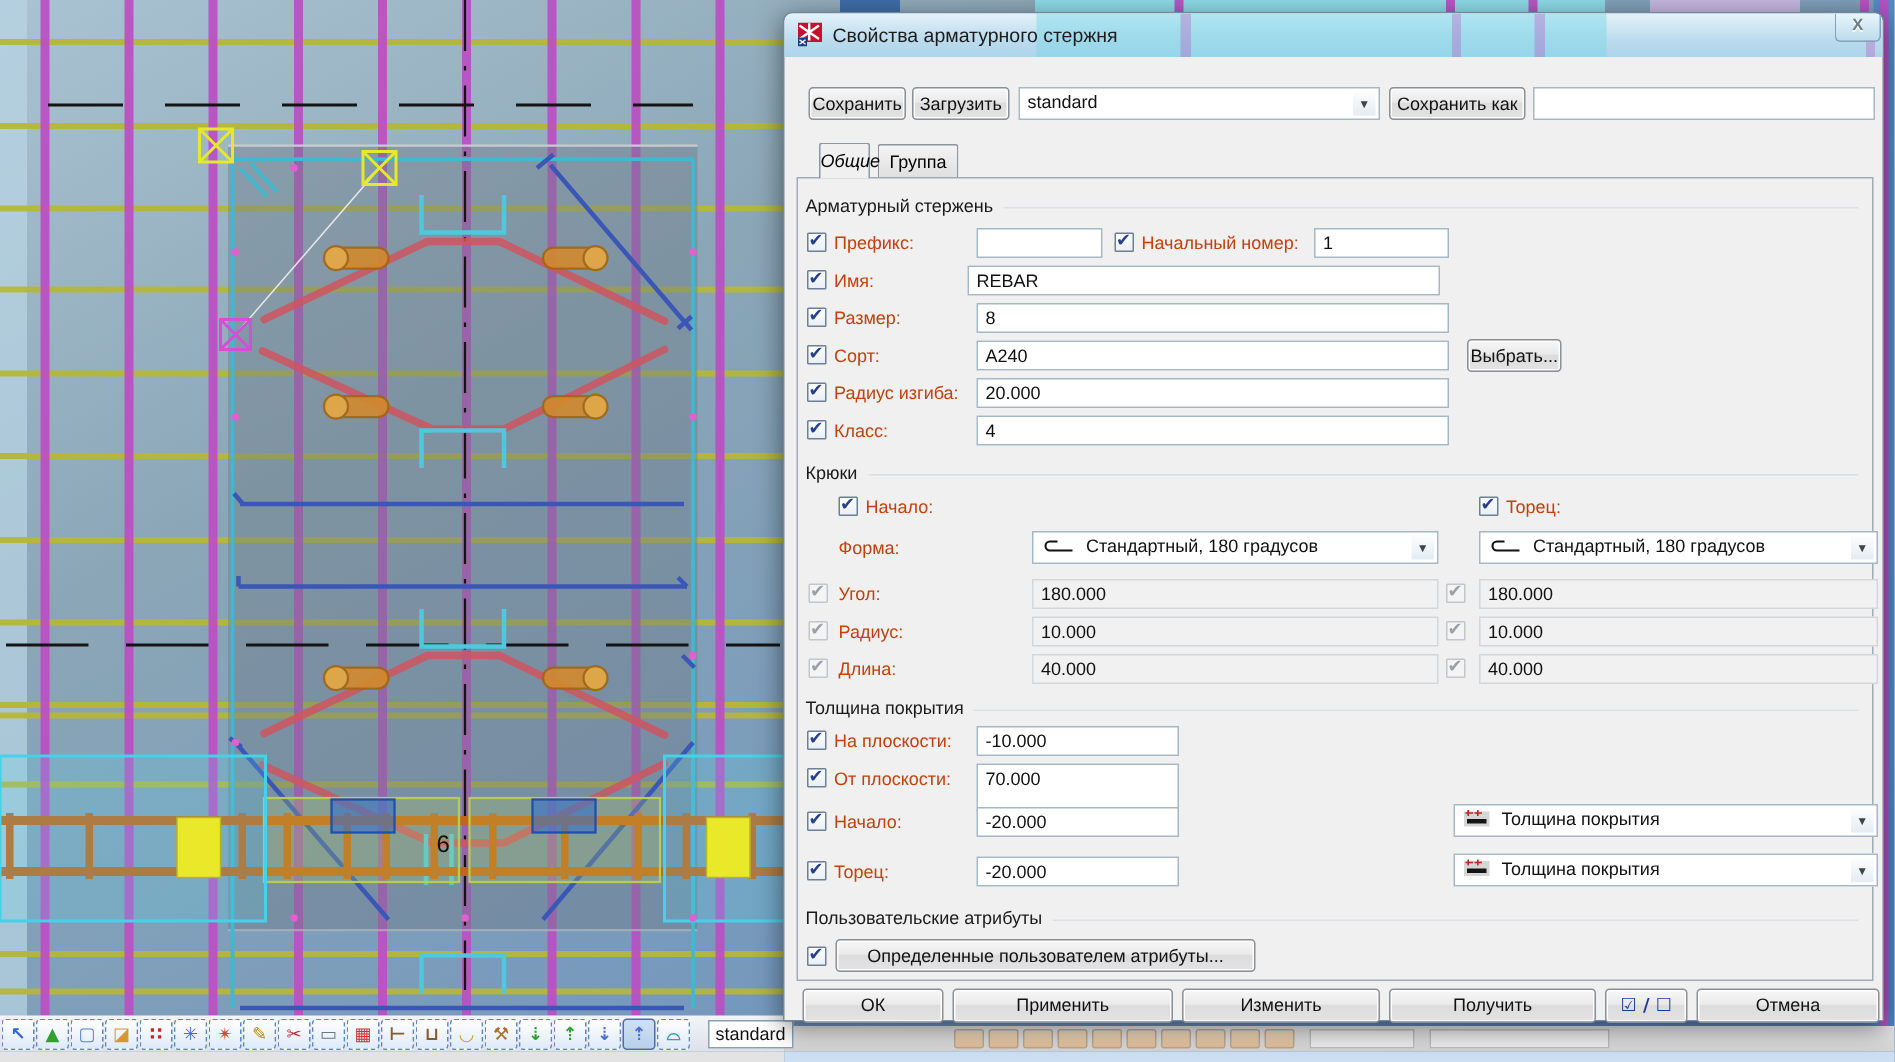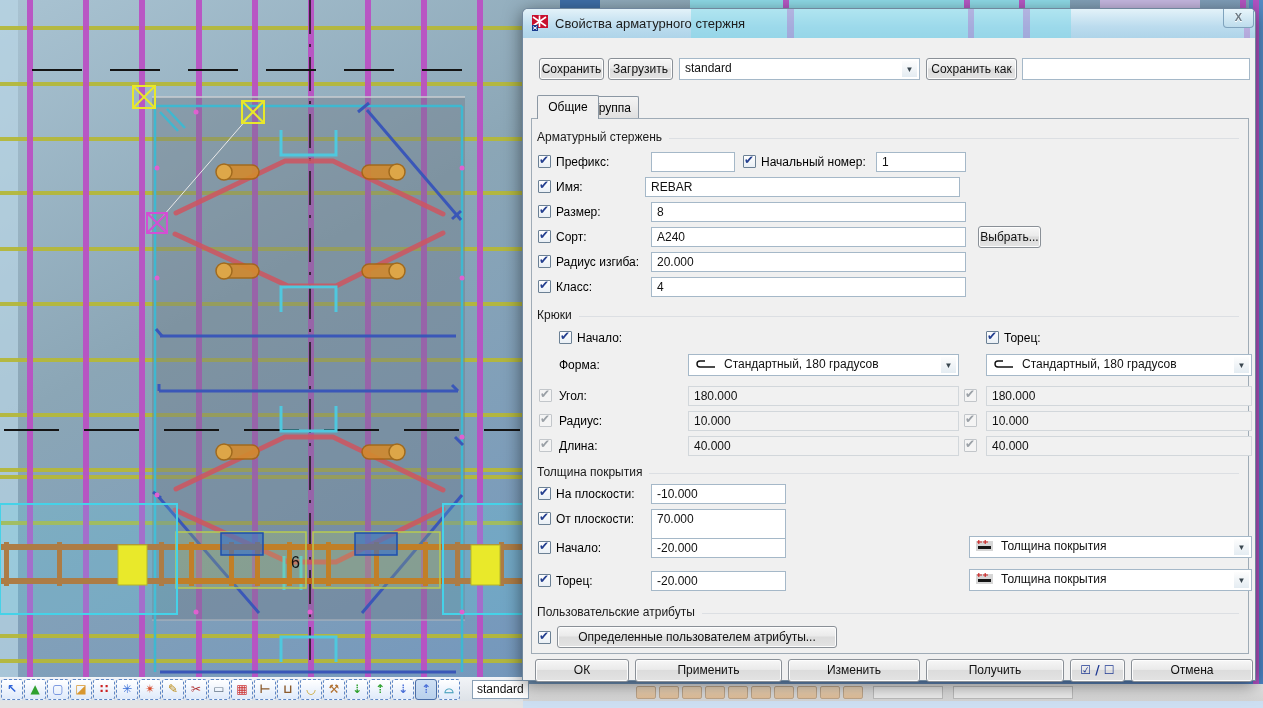--- a/index.html
+++ b/index.html
@@ -54,21 +54,21 @@
   .txt { position:absolute; background:#fff; border:1px solid #a5b8c8; font-size:12px;
     color:#111; padding:2px 5px; overflow:hidden; white-space:nowrap; }
   .txt.dis { background:#f1f1f1; border-color:#d2d7db; }
   .combo { position:absolute; background:#fff; border:1px solid #a5b8c8; font-size:12px;
     color:#111; padding:2px 22px 2px 5px; overflow:hidden; white-space:nowrap; }
   .combo .arr { position:absolute; right:2px; top:2px; bottom:2px; width:15px;
     display:flex; align-items:center; justify-content:center;
     font-size:8px; color:#39464f; background:linear-gradient(#fdfdfd,#e4ecf2); }
   .combo .cicon { display:inline-block; vertical-align:-2px; margin-right:6px; }
 
-  .lbl { position:absolute; font-size:12px; color:#000000; white-space:nowrap; }
+  .lbl { position:absolute; font-size:12px; color:#c2410c; white-space:nowrap; }
   .chk { position:absolute; width:13px; height:13px; border:1px solid #6b8094;
     background:linear-gradient(#fefefe,#e9eff5); border-radius:1px; }
   .chk.on::after { content:"✔"; position:absolute; left:0px; top:-3px;
     font-size:12px; color:#243f8f; font-family:"DejaVu Sans", sans-serif; }
   .chk.dis { border-color:#c2c6ca; background:#f4f4f4; }
   .chk.dis::after { color:#9aa0a6; }
 
   .sect-line { position:absolute; height:1px; background:#dcdfe3; }
   .sect-ttl { position:absolute; font-size:12px; color:#1a1a1a; background:#f0f0f0; padding-right:7px; }
 
@@ -367,21 +367,21 @@
 
   <span class="btn" style="left:16px;top:49px;width:65px;height:22px;padding-top:3px;">Сохранить</span>
   <span class="btn" style="left:85px;top:49px;width:65px;height:22px;padding-top:3px;">Загрузить</span>
   <span class="combo" style="left:156px;top:49px;width:241px;height:22px;">
     <span>standard</span>
     <span class="arr">▼</span>
   </span>
   <span class="btn" style="left:403px;top:49px;width:91px;height:22px;padding-top:3px;">Сохранить как</span>
   <span class="txt" style="left:499px;top:49px;width:228px;height:22px;"></span>
 
-  <span class="tab active" style="left:14px;width:62px;">Общие</span>
+  <span class="tab active" style="left:23px;width:34px;font-style:italic;">Общие</span>
   <span class="tab" style="left:62px;width:54px;">Группа</span>
   <div id="tabpanel"></div>
 
   <span class="sect-line" style="left:14px;width:702px;top:129px;"></span>
   <span class="sect-ttl" style="left:14px;top:121px;">Арматурный стержень</span>
 
   <span class="chk on" style="left:15px;top:146px;"></span>
   <span class="lbl" style="left:33px;top:146px;">Префикс:</span>
   <span class="txt" style="left:128px;top:143px;width:84px;height:20px;"></span>
   <span class="chk on" style="left:220px;top:146px;"></span>

